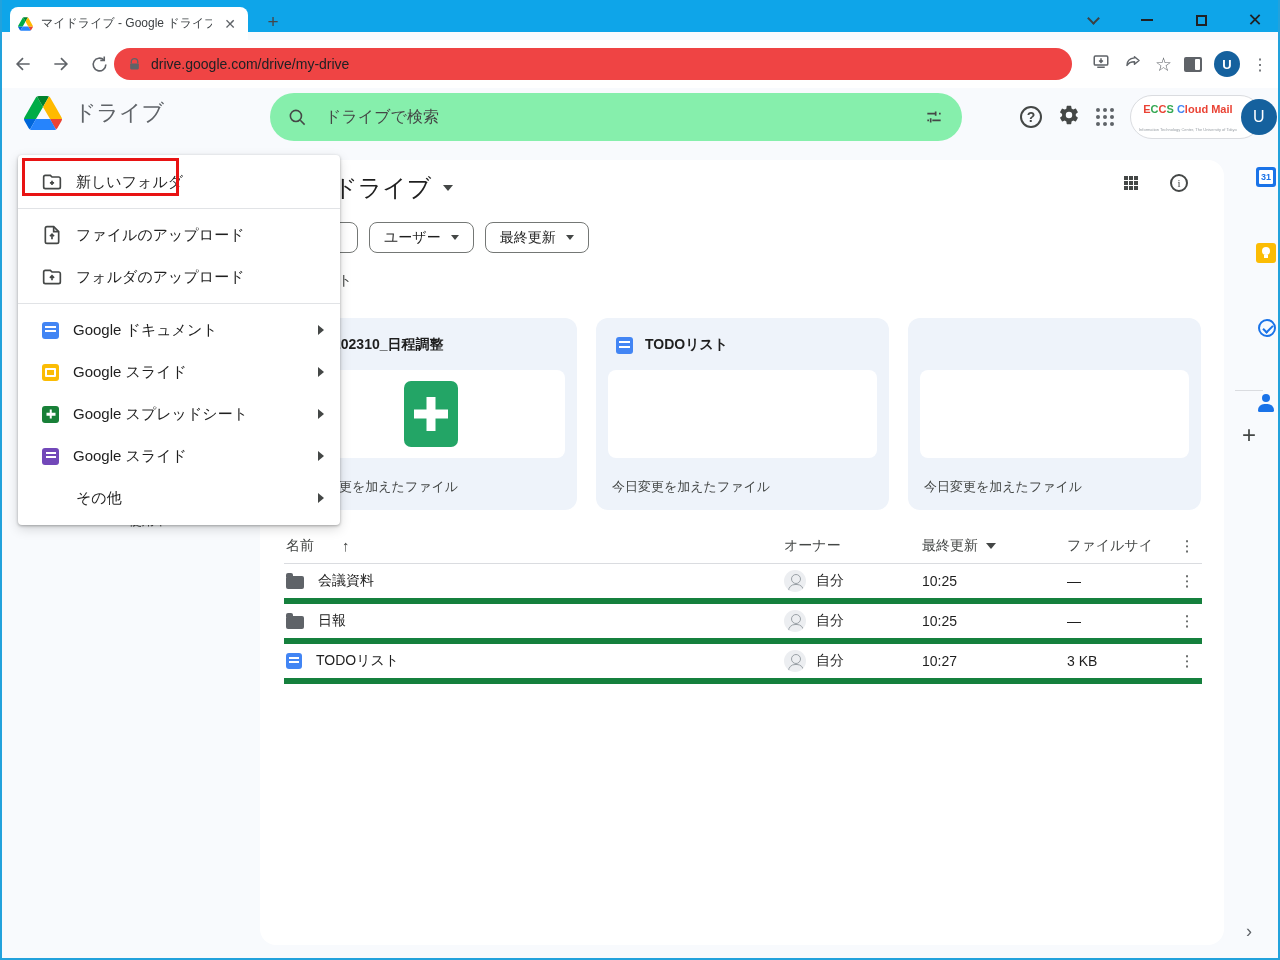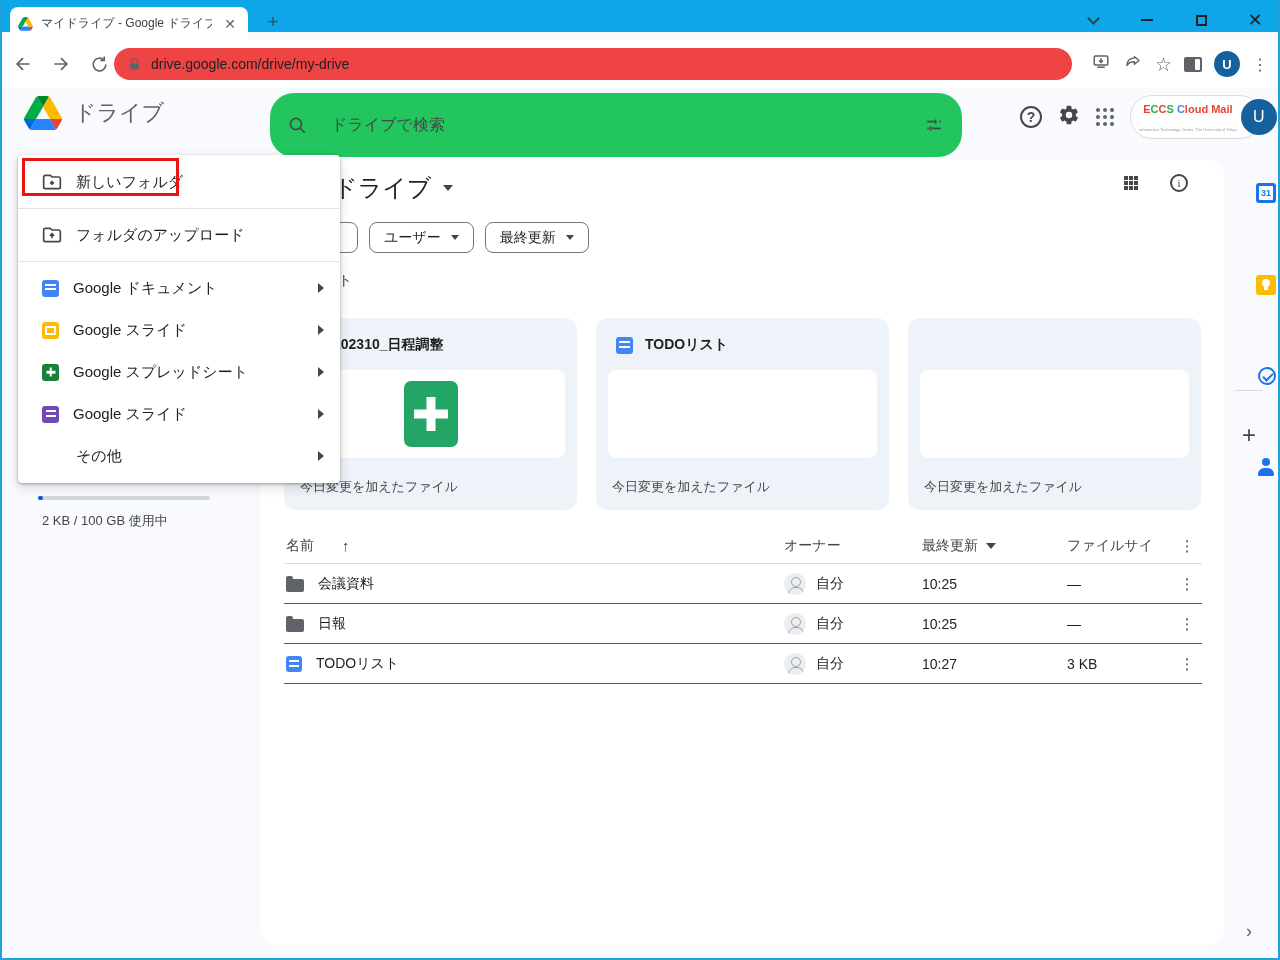--- a/index.html
+++ b/index.html
@@ -32,22 +32,22 @@
   .avatar-sm { width:26px; height:26px; border-radius:50%; background:#15619e; color:#fff; font-size:13px;
                display:flex; align-items:center; justify-content:center; font-weight:bold; }
   .dots-v { font-size:16px; color:#5f6368; letter-spacing:0; }
   .sidepanel-ic { width:18px; height:15px; background:#5f6368; border-radius:2px; position:relative; }
   .sidepanel-ic::after { content:""; position:absolute; right:2px; top:2px; bottom:2px; width:5px; background:#fff; border-radius:1px; }
 
   
   .drive-header { position:absolute; left:0; top:88px; width:100%; height:57px; background:#f8fafd; }
   .dh-logo { position:absolute; left:22px; top:8px; display:flex; align-items:center; gap:12px; }
   .dh-logo-text { font-size:22px; color:#5f6368; }
-  .searchbar { position:absolute; left:268px; top:5px; width:692px; height:64px; background:#22c55e;
-               border-radius:24px; display:flex; align-items:center; padding:0 18px; gap:24px; }
+  .searchbar { position:absolute; left:268px; top:5px; width:692px; height:48px; background:#86efac;
+               border-radius:24px; display:flex; align-items:center; padding:0 18px; gap:18px; }
   .search-ph { font-size:16px; color:#444746; flex:1; }
   .dh-icons { position:absolute; right:16px; top:5px; height:48px; display:flex; align-items:center; gap:16px; }
   .circle-q { width:22px; height:22px; border:2px solid #444746; border-radius:50%; color:#444746;
               font-size:14px; font-weight:bold; display:flex; align-items:center; justify-content:center; }
   .apps-grid { display:grid; grid-template-columns:repeat(3,4px); grid-template-rows:repeat(3,4px); gap:3px; }
   .apps-grid i { width:4px; height:4px; border-radius:50%; background:#5f6368; }
   .account-pill { width:132px; height:44px; background:#fff; border:1px solid #dadce0; border-radius:22px;
                   display:flex; align-items:center; padding:0 4px 0 8px; gap:4px; }
   .brand { flex:1; text-align:center; line-height:1.1; }
   .brand-line { font-size:11px; font-weight:bold; white-space:nowrap; }
@@ -102,21 +102,21 @@
   .gicon.slides::after { content:""; position:absolute; left:3px; right:3px; top:4px; bottom:4px; border:2px solid #fff; border-radius:1px; }
   .gicon.forms { background:#7248b9; }
   .gicon.forms::after { content:""; position:absolute; left:4px; right:3px; top:4px; bottom:4px;
     background:repeating-linear-gradient(to bottom, #fff 0 2px, transparent 2px 4.5px); }
 
   .folder-ic { width:18px; height:13px; background:#5f6368; border-radius:2px; position:relative; margin-top:3px; flex:none; }
   .folder-ic::before { content:""; position:absolute; left:0; top:-3px; width:7px; height:4px; background:#5f6368; border-radius:2px 2px 0 0; }
 
   
   .table { position:absolute; left:24px; right:22px; top:368px; }
-  .trow { position:relative; height:40px; border-bottom:1px solid #15803d; display:flex; align-items:center; font-size:14px; color:#1f1f1f; }
+  .trow { position:relative; height:40px; border-bottom:6px solid #15803d; display:flex; align-items:center; font-size:14px; color:#1f1f1f; }
   .trow.head { height:36px; color:#444746; border-bottom:1px solid #dadce0; }
   .c-name { display:flex; align-items:center; gap:14px; padding-left:2px; }
   .c-owner { position:absolute; left:500px; display:flex; align-items:center; gap:10px; }
   .c-mod { position:absolute; left:638px; display:flex; align-items:center; gap:8px; }
   .c-size { position:absolute; left:783px; }
   .c-menu { position:absolute; left:893px; width:20px; text-align:center; font-size:15px; color:#444746; }
   .sort-up { font-size:15px; color:#444746; margin-left:14px; }
   .owner-av { width:22px; height:22px; border-radius:50%; background:#eceef1; position:relative; overflow:hidden; }
   .owner-av::before { content:""; position:absolute; left:7px; top:4px; width:8px; height:8px; border-radius:50%; border:1.5px solid #9aa0a6; }
   .owner-av::after { content:""; position:absolute; left:4px; top:14px; width:14px; height:10px; border-radius:7px 7px 0 0; border:1.5px solid #9aa0a6; }
@@ -127,21 +127,21 @@
   .mi { height:42px; display:flex; align-items:center; padding:0 16px 0 24px; gap:14px; position:relative; }
   .mi-label { font-size:15px; color:#1f1f1f; flex:1; }
   .mi-sub { width:0; height:0; border-top:5px solid transparent; border-bottom:5px solid transparent; border-left:6px solid #444746; }
   .m-div { height:1px; background:#e1e3e6; margin:5px 0; }
   .mi .no-ic { width:20px; flex:none; }
   .mi svg { flex:none; }
   .hl-box { position:absolute; left:4px; top:3px; width:157px; height:38px; border:3px solid #e81313; z-index:60; pointer-events:none; }
 
   
   .side-strip { position:absolute; right:2px; top:145px; width:54px; bottom:0; display:flex; flex-direction:column; align-items:center; }
-  .ss-ic { margin-top:16px; position:absolute; left:50%; transform:translateX(-50%); }
+  .ss-ic { margin-top:0; position:absolute; left:50%; transform:translateX(-50%); }
   .cal-ic { width:20px; height:20px; background:#1a73e8; border-radius:3px; position:relative; top:0; }
   .cal-ic::before { content:""; position:absolute; inset:3px; background:#fff; border-radius:1px; }
   .cal-ic span { position:absolute; inset:0; display:flex; align-items:center; justify-content:center; font-size:9px; font-weight:bold; color:#1a73e8; }
   .keep-ic { width:20px; height:20px; background:#fbbc04; border-radius:3px; position:relative; }
   .keep-ic::before { content:""; position:absolute; left:6px; top:4px; width:8px; height:8px; border-radius:50%; background:#fff; }
   .keep-ic::after { content:""; position:absolute; left:8px; top:12px; width:4px; height:3px; background:#fff; }
   .tasks-ic { width:18px; height:18px; border-radius:50%; border:2.5px solid #1a73e8; position:relative; }
   .tasks-ic::after { content:""; position:absolute; left:3px; top:3.5px; width:8px; height:4px; border-left:2.5px solid #1a73e8; border-bottom:2.5px solid #1a73e8; transform:rotate(-45deg); }
   .contacts-ic { width:20px; height:20px; position:relative; }
   .contacts-ic::before { content:""; position:absolute; left:6px; top:1px; width:8px; height:8px; border-radius:50%; background:#1a73e8; }
@@ -425,20 +425,28 @@
     <div class="mi">
       <svg width="20" height="20" viewBox="0 0 24 24">
           <path d="M20 6h-8l-2-2H4c-1.1 0-2 .9-2 2v12c0 1.1.9 2 2 2h16c1.1 0 2-.9 2-2V8c0-1.1-.9-2-2-2z" fill="none" stroke="#444746" stroke-width="2"></path>
           <path d="M12 10.5v5M9.5 13h5" stroke="#444746" stroke-width="2"></path>
         </svg>
       <span class="mi-label">新しいフォルダ</span>
     </div>
     <div class="m-div"></div>
     <div class="mi">
       <svg width="20" height="20" viewBox="0 0 24 24">
+          <path d="M14 2H6c-1.1 0-2 .9-2 2v16c0 1.1.9 2 2 2h12c1.1 0 2-.9 2-2V8z" fill="none" stroke="#444746" stroke-width="2"></path>
+          <path d="M14 2v6h6" fill="none" stroke="#444746" stroke-width="2"></path>
+          <path d="M12 17v-6M9.5 13.5 12 11l2.5 2.5" fill="none" stroke="#444746" stroke-width="2"></path>
+        </svg>
+      <span class="mi-label">ファイルのアップロード</span>
+    </div>
+    <div class="mi">
+      <svg width="20" height="20" viewBox="0 0 24 24">
           <path d="M20 6h-8l-2-2H4c-1.1 0-2 .9-2 2v12c0 1.1.9 2 2 2h16c1.1 0 2-.9 2-2V8c0-1.1-.9-2-2-2z" fill="none" stroke="#444746" stroke-width="2"></path>
           <path d="M12 16v-5M9.5 13 12 10.5 14.5 13" fill="none" stroke="#444746" stroke-width="2"></path>
         </svg>
       <span class="mi-label">フォルダのアップロード</span>
     </div>
     <div class="m-div"></div>
     <div class="mi">
       <span class="gicon docs"></span>
       <span class="mi-label">Google ドキュメント</span>
       <span class="mi-sub"></span>

